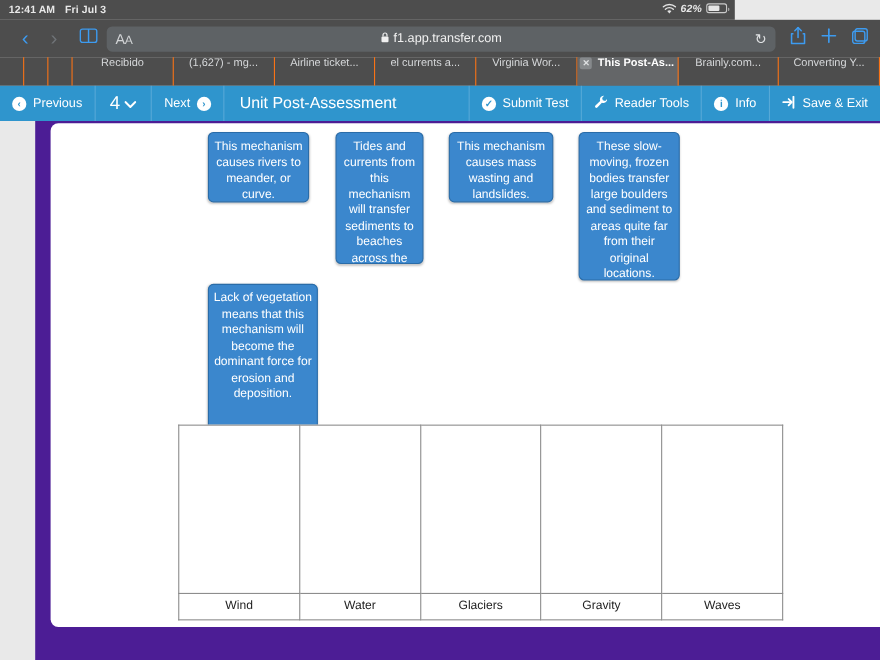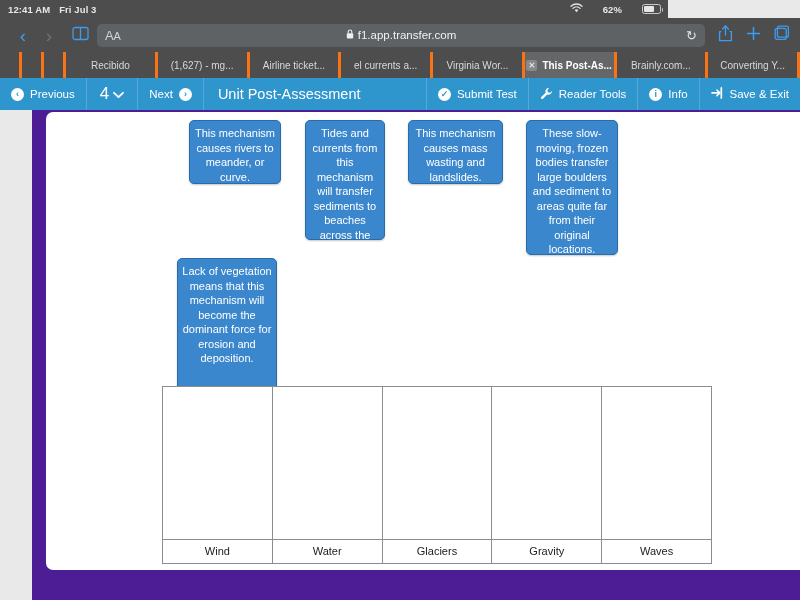--- a/index.html
+++ b/index.html
@@ -13,21 +13,21 @@
 
   
   .statusbar {
     position:absolute; left:0; top:0; width:668px; height:18px;
     background:#4d4d4d; color:#e8e8e8;
     display:flex; align-items:center;
     font-size:9.5px; letter-spacing:.1px;
   }
   .sb-time { margin-left:8px; font-weight:600; }
   .sb-date { margin-left:9px; font-weight:600; }
-  .sb-right { margin-left:auto; margin-right:7px; display:flex; align-items:center; gap:20px; }
+  .sb-right { margin-left:auto; margin-right:7px; display:flex; gap:4px;font-style:italic; }
   .sb-batt-pct { font-size:9.5px; font-weight:600; }
   .batt-shell {
     width:19px; height:9.5px; border:1px solid #c9c9c9; border-radius:2.5px;
     position:relative; display:inline-block;
   }
   .batt-fill { position:absolute; left:1px; top:1px; bottom:1px; width:58%;
     background:#e6e6e6; border-radius:1px; }
   .batt-nub { position:absolute; right:-3px; top:3px; width:1.5px; height:3.5px;
     background:#b9b9b9; border-radius:0 1px 1px 0; }
 
@@ -53,22 +53,22 @@
   .reload { margin-left:auto; color:#dfe1e3; font-size:13px; z-index:2; }
   .tb-icon { color:#3d9bf0; font-size:16px; margin-left:13px; }
 
   
   .tabstrip {
     position:absolute; left:0; top:52px; width:800px; height:26px;
     background:#4d4d4d; display:flex; align-items:stretch;
   }
   .tab {
     flex:1 1 0; min-width:0;
-    display:flex; align-items:center; justify-content:center; gap:5px;
-    border-right:3px solid #f97316;
+    display:flex; align-items:flex-start; justify-content:center; gap:5px;
+    border-right:1px solid #f97316;
     color:#d6d8da; font-size:10px;
     white-space:nowrap; overflow:hidden; padding:0 4px;
   }
   .tab.spacer { flex:0 0 22px; }
   .tab.active { background:#646668; color:#ffffff; font-weight:600; }
   .tab-close {
     width:11px; height:11px; border-radius:2px; background:#86898c;
     color:#dfe1e3; font-size:8px; line-height:11px; text-align:center; flex:none;
   }
 
@@ -274,21 +274,21 @@
     <div class="contentcard">
 
       <div class="dragcard" style="left:143px; top:8px; width:92px; height:64px;">This mechanism causes rivers to meander, or curve.</div>
 
       <div class="dragcard" style="left:259px; top:8px; width:80px; height:120px;">Tides and currents from this mechanism will transfer sediments to beaches across the world.</div>
 
       <div class="dragcard" style="left:362px; top:8px; width:95px; height:64px;">This mechanism causes mass wasting and landslides.</div>
 
       <div class="dragcard" style="left:480px; top:8px; width:92px; height:135px;">These slow-moving, frozen bodies transfer large boulders and sediment to areas quite far from their original locations.</div>
 
-      <div class="dragcard" style="left:131px; top:146px; width:100px; height:140px;">Lack of vegetation means that this mechanism will become the dominant force for erosion and deposition.</div>
+      <div class="dragcard" style="left:143px; top:146px; width:100px; height:140px;">Lack of vegetation means that this mechanism will become the dominant force for erosion and deposition.</div>
 
       <table class="droptable" style="left:116px; top:274px;">
         <tbody>
             <tr>
           <td class="cell-drop"></td>
           <td class="cell-drop"></td>
           <td class="cell-drop"></td>
           <td class="cell-drop"></td>
           <td class="cell-drop"></td>
         </tr>

